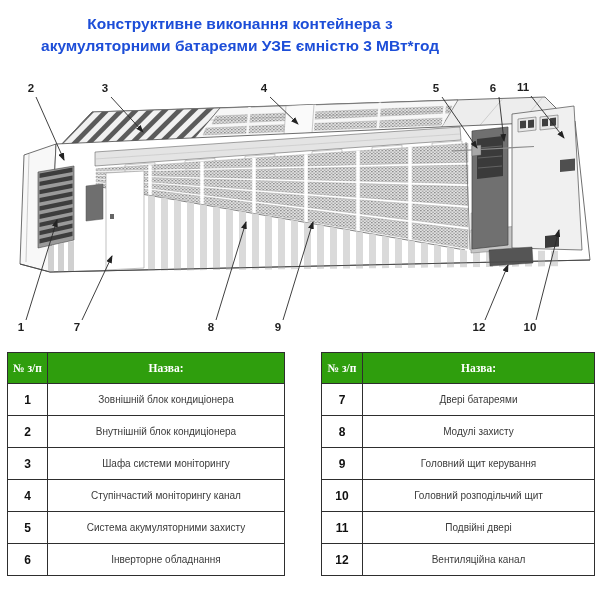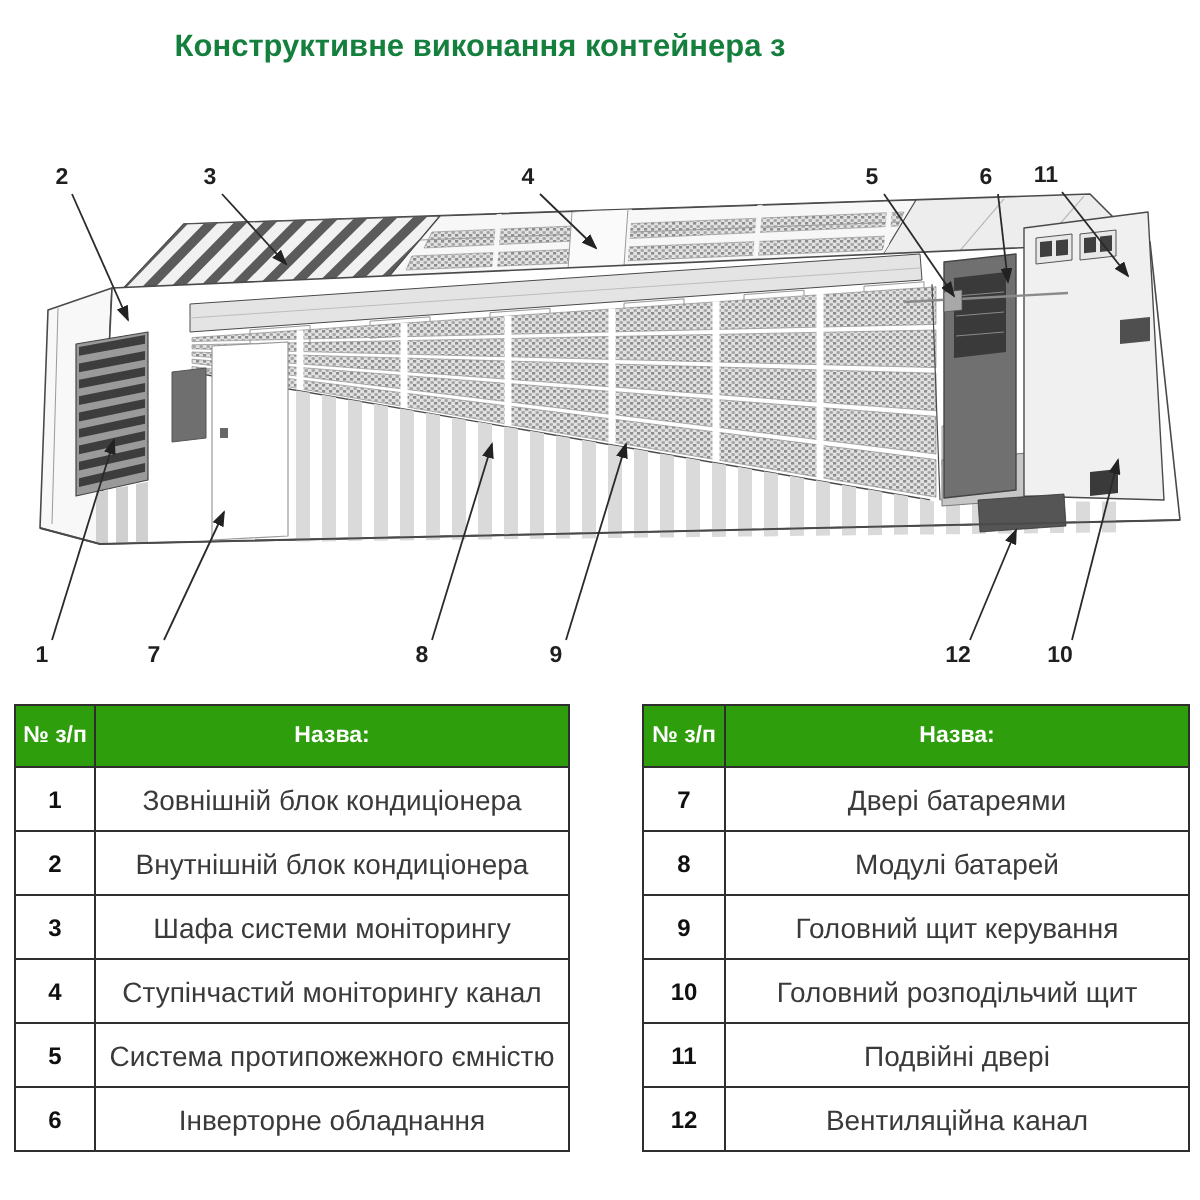--- a/index.html
+++ b/index.html
@@ -1,33 +1,34 @@
 <!DOCTYPE html>
 <html style="--green: #2f9e0d;"><head>
 <meta charset="utf-8">
 <style>
   html,body{margin:0;padding:0;background:#fff;}
   .page{position:relative;width:600px;height:600px;background:#fff;overflow:hidden;
         font-family:"Liberation Sans",sans-serif;}
   .title{position:absolute;top:13px;left:0;width:480px;text-align:center;
-         font-size:15.5px;font-weight:700;color:#15803d;line-height:1.45;}
+         font-size:15.5px;font-weight:700;color:#1d4ed8;line-height:1.45;}
   svg text{font-family:"Liberation Sans",sans-serif;}
   .tbl{position:absolute;top:352px;border-collapse:collapse;table-layout:fixed;}
   .tbl th,.tbl td{border:1px solid #2e2e2e;text-align:center;vertical-align:middle;padding:0;overflow:hidden;}
-  .tbl th{background:var(--green,#2f9e0d);color:#fff;font-size:11.5px;font-weight:700;height:30px;}
-  .tbl td{height:31px;font-size:14px;color:#3a3a3a;background:#fff;}
+  .tbl th{background:var(--green,#2f9e0d);color:#fff;font-size:11.5px;font-weight:700;height:30px;font-family:Liberation Serif, serif;}
+  .tbl td{height:31px;font-size:10px;color:#3a3a3a;background:#fff;}
   .tbl td.num{font-weight:700;font-size:12px;color:#101010;}
 </style>
 </head>
 <body>
 
 <div class="page">
 
   <div class="title">
     <div>Конструктивне виконання контейнера з</div>
+    <div>акумуляторними батареями УЗЕ ємністю 3 МВт*год</div>
   </div>
 
   <svg id="diagram" width="600" height="283" viewBox="0 62 600 283" style="position:absolute;top:62px;left:0;">
       <defs>
         <pattern id="mesh" width="3.5" height="3" patternUnits="userSpaceOnUse">
           <rect width="3.5" height="3" fill="#e2e2e2"></rect>
           <rect x="0" y="0" width="1.6" height="1.3" fill="#8d8d8d"></rect>
           <rect x="1.8" y="1.6" width="1.6" height="1.3" fill="#a2a2a2"></rect>
         </pattern>
         <marker id="arw" markerWidth="8" markerHeight="6" refX="7" refY="3" orient="auto" markerUnits="userSpaceOnUse">
@@ -236,21 +237,21 @@
     <tr>
           <td class="num">3</td>
           <td>Шафа системи моніторингу</td>
         </tr>
     <tr>
           <td class="num">4</td>
           <td>Ступінчастий моніторингу канал</td>
         </tr>
     <tr>
           <td class="num">5</td>
-          <td>Система протипожежного ємністю</td>
+          <td>Система акумуляторними захисту</td>
         </tr>
     <tr>
           <td class="num">6</td>
           <td>Інверторне обладнання</td>
         </tr>
   </tbody>
     </table>
 
   <table class="tbl" style="left:321px;width:273px;">
     <colgroup>
@@ -261,21 +262,21 @@
         <tr>
       <th>№ з/п</th>
       <th>Назва:</th>
     </tr>
     <tr>
           <td class="num">7</td>
           <td>Двері батареями</td>
         </tr>
     <tr>
           <td class="num">8</td>
-          <td>Модулі батарей</td>
+          <td>Модулі захисту</td>
         </tr>
     <tr>
           <td class="num">9</td>
           <td>Головний щит керування</td>
         </tr>
     <tr>
           <td class="num">10</td>
           <td>Головний розподільчий щит</td>
         </tr>
     <tr>

